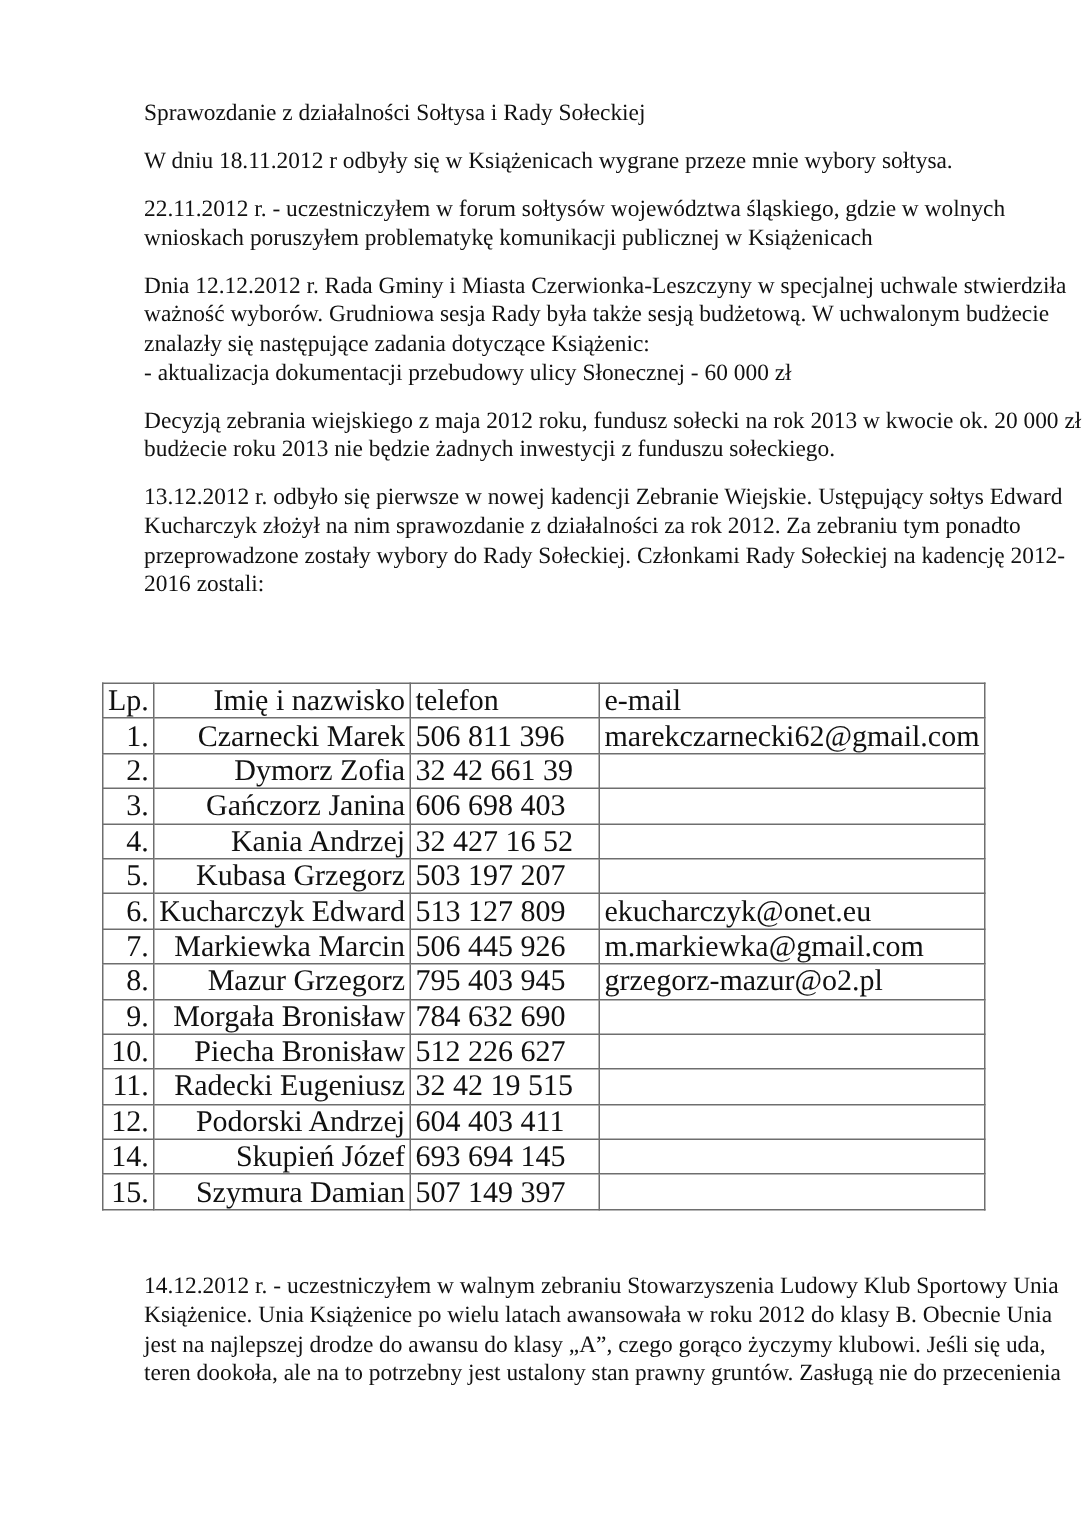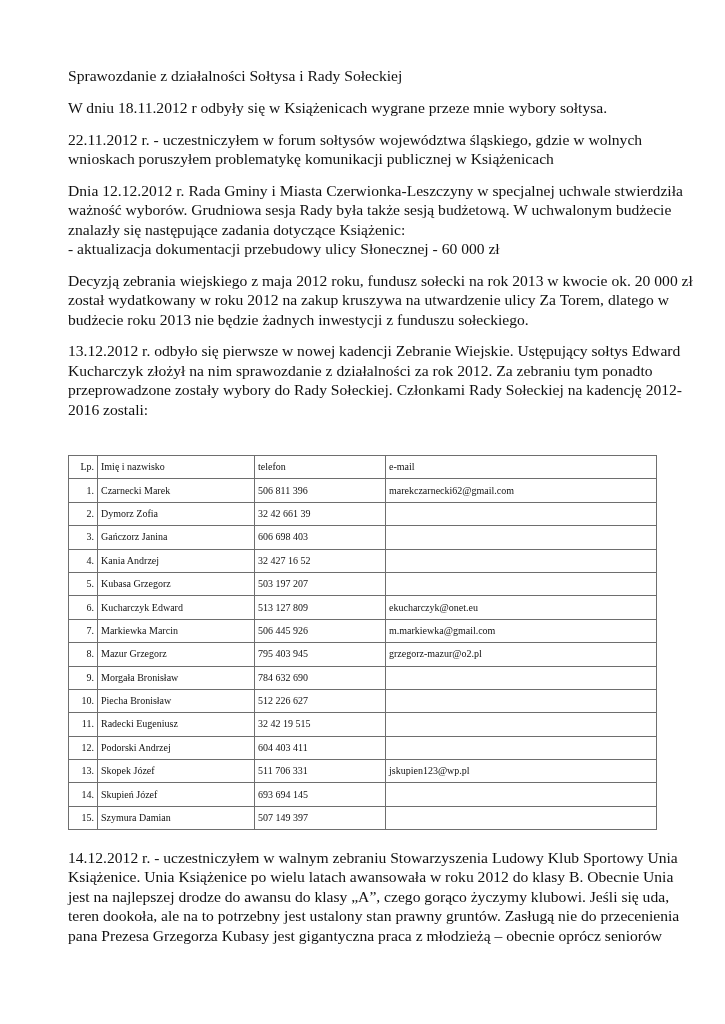--- a/index.html
+++ b/index.html
@@ -2,31 +2,31 @@
 <html><head>
   <meta charset="utf-8">
   <style>
     html, body { margin: 0; padding: 0; background: #ffffff; }
     body {
       width: 725px; height: 1024px; overflow: hidden; position: relative;
       font-family: "Liberation Serif", serif; color: #111111;
     }
     .page { position: absolute; left: 68px; top: 66px; width: 600px; }
     .p { font-size: 15.6px; line-height: 19.4px; margin: 0 0 12.4px 0; white-space: nowrap; }
-    .line { display: block; }
+    .line { display: block; margin-left: 28px; }
     table.members {
       position: absolute; left: 68px; top: 455px; width: 589px;
-      border-collapse: collapse; font-size: 10px; border-radius: 22px;
+      border-collapse: collapse; font-size: 20px; border-radius: 22px;
     }
     table.members td {
       border: 1px solid #6e6e6e; height: 22.4px; padding: 0 3px;
       line-height: 20px; white-space: nowrap; vertical-align: middle;
     }
     td.c-lp { width: 22px; text-align: right; }
-    td.c-name { width: 150px; }
+    td.c-name { width: 150px; text-align: right; }
     td.c-phone { width: 124px; font-family: Liberation Serif, serif; }
     td.c-email { }
     .after { position: absolute; left: 68px; top: 848px; width: 600px; }
   </style>
 </head>
 <body>
 
 <div class="page">
   <p class="p">
     <span class="line">Sprawozdanie z działalności Sołtysa i Rady Sołeckiej</span>
@@ -40,21 +40,20 @@
         <span class="line">wnioskach poruszyłem problematykę komunikacji publicznej w Książenicach</span>
       </p>
       <p class="p">
         <span class="line">Dnia 12.12.2012 r. Rada Gminy i Miasta Czerwionka-Leszczyny w specjalnej uchwale stwierdziła</span>
         <span class="line">ważność wyborów. Grudniowa sesja Rady była także sesją budżetową. W uchwalonym budżecie</span>
         <span class="line">znalazły się następujące zadania dotyczące Książenic:</span>
         <span class="line">- aktualizacja dokumentacji przebudowy ulicy Słonecznej - 60 000 zł</span>
       </p>
       <p class="p">
         <span class="line">Decyzją zebrania wiejskiego z maja 2012 roku, fundusz sołecki na rok 2013 w kwocie ok. 20 000 zł</span>
-        <span class="line">został wydatkowany w roku 2012 na zakup kruszywa na utwardzenie ulicy Za Torem, dlatego w</span>
         <span class="line">budżecie roku 2013 nie będzie żadnych inwestycji z funduszu sołeckiego.</span>
       </p>
       <p class="p">
         <span class="line">13.12.2012 r. odbyło się pierwsze w nowej kadencji Zebranie Wiejskie. Ustępujący sołtys Edward</span>
         <span class="line">Kucharczyk złożył na nim sprawozdanie z działalności za rok 2012.  Za zebraniu tym ponadto</span>
         <span class="line">przeprowadzone zostały wybory do Rady Sołeckiej. Członkami Rady Sołeckiej na kadencję 2012-</span>
         <span class="line">2016 zostali:</span>
       </p>
     </div>
 </div>
@@ -133,41 +132,34 @@
         <td class="c-phone">32 42 19 515</td>
         <td class="c-email"></td>
       </tr>
       <tr>
         <td class="c-lp">12.</td>
         <td class="c-name">Podorski Andrzej</td>
         <td class="c-phone">604 403 411</td>
         <td class="c-email"></td>
       </tr>
       <tr>
-        <td class="c-lp">13.</td>
-        <td class="c-name">Skopek Józef</td>
-        <td class="c-phone">511 706 331</td>
-        <td class="c-email">jskupien123@wp.pl</td>
-      </tr>
-      <tr>
         <td class="c-lp">14.</td>
         <td class="c-name">Skupień Józef</td>
         <td class="c-phone">693 694 145</td>
         <td class="c-email"></td>
       </tr>
       <tr>
         <td class="c-lp">15.</td>
         <td class="c-name">Szymura Damian</td>
         <td class="c-phone">507 149 397</td>
         <td class="c-email"></td>
       </tr>
     </tbody>
 </table>
 
 <div class="after" id="after-paras">
     <p class="p">
       <span class="line">14.12.2012 r. - uczestniczyłem w walnym zebraniu Stowarzyszenia Ludowy Klub Sportowy Unia</span>
       <span class="line">Książenice. Unia Książenice po wielu latach awansowała w roku 2012 do klasy B. Obecnie Unia</span>
       <span class="line">jest na najlepszej drodze do awansu do klasy „A”, czego gorąco życzymy klubowi. Jeśli się uda,</span>
       <span class="line">teren dookoła, ale na to potrzebny jest ustalony stan prawny gruntów. Zasługą nie do przecenienia</span>
-      <span class="line">pana Prezesa Grzegorza Kubasy jest gigantyczna praca z młodzieżą – obecnie oprócz seniorów</span>
     </p>
   </div>
 
 </body></html>

